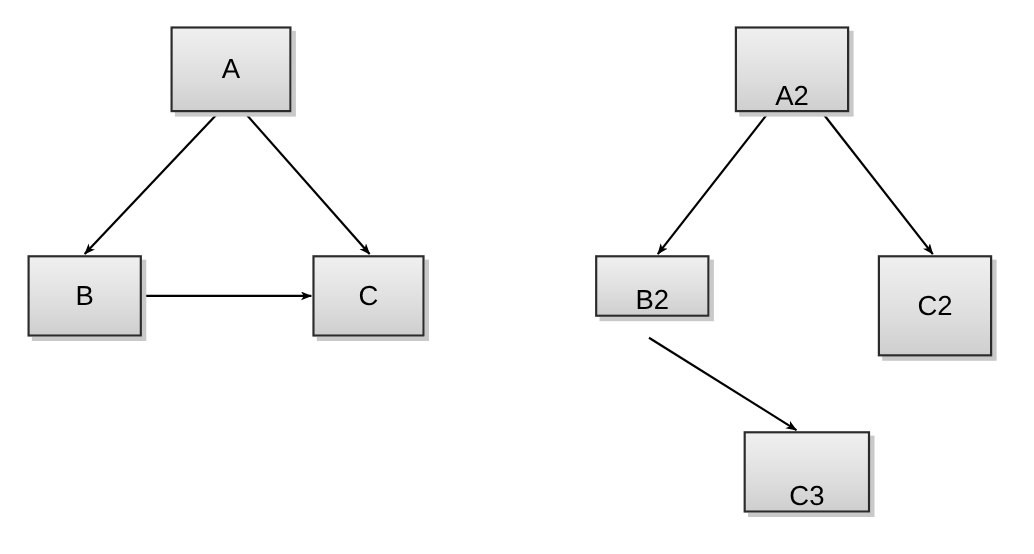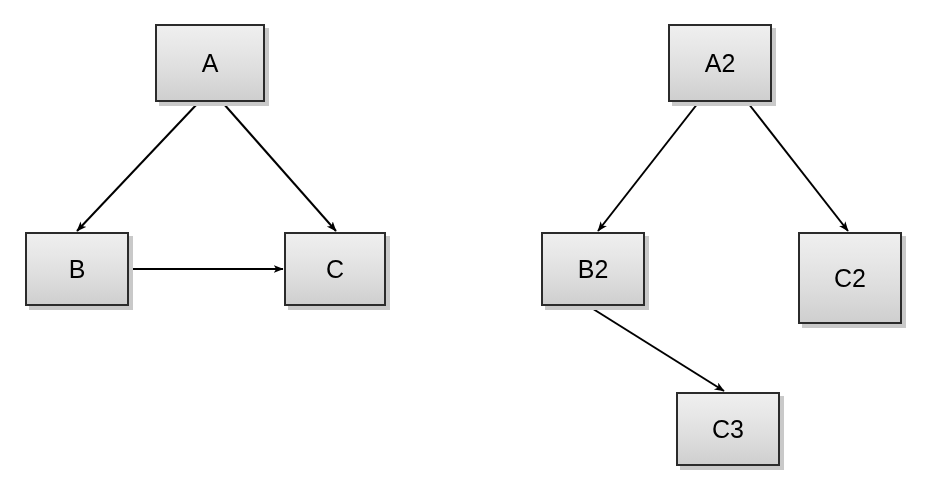--- a/index.html
+++ b/index.html
@@ -72,27 +72,27 @@
   <div id="nodes">
       <div class="node" style="left: 155px; top: 24px; width: 110px; height: 78px;">
         <span class="node-label">A</span>
       </div>
       <div class="node" style="left: 25px; top: 232px; width: 104px; height: 74px;">
         <span class="node-label">B</span>
       </div>
       <div class="node" style="left: 284px; top: 232px; width: 102px; height: 74px;">
         <span class="node-label">C</span>
       </div>
-      <div class="node" style="left: 668px; top: 24px; width: 104px; height: 78px;">
+      <div class="node" style="left: 668px; top: 24px; width: 104px; height: 78px; align-items: flex-end;">
         <span class="node-label">A2</span>
       </div>
-      <div class="node" style="left: 541px; top: 232px; width: 104px; height: 74px;">
+      <div class="node" style="left: 541px; top: 232px; width: 104px; height: 56px; align-items: flex-end;">
         <span class="node-label">B2</span>
       </div>
       <div class="node" style="left: 798px; top: 232px; width: 104px; height: 92px;">
         <span class="node-label">C2</span>
       </div>
-      <div class="node" style="left: 676px; top: 392px; width: 104px; height: 74px;">
+      <div class="node" style="left: 676px; top: 392px; width: 115px; height: 74px; align-items: flex-end;">
         <span class="node-label">C3</span>
       </div>
     </div>
 
 </div>
 
 </body></html>

